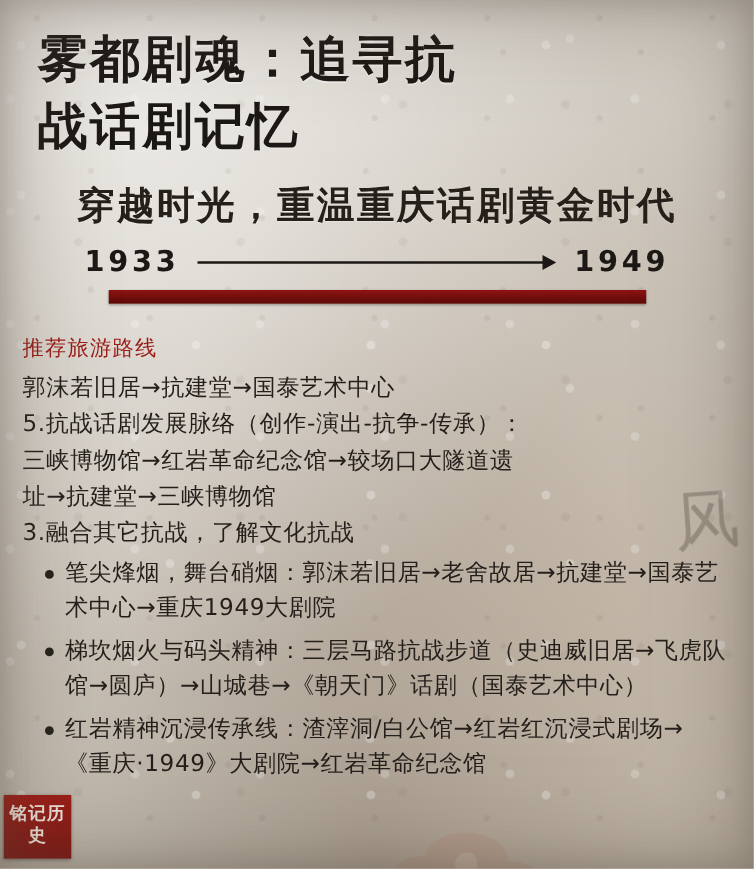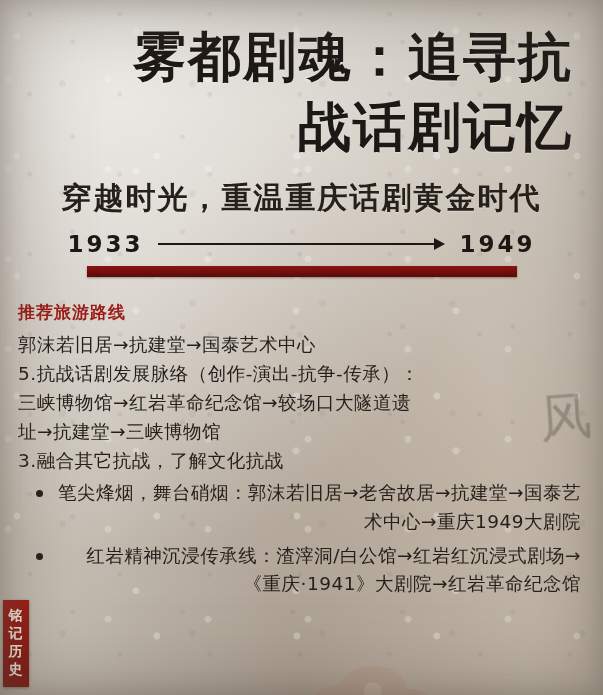--- a/index.html
+++ b/index.html
@@ -71,25 +71,25 @@
     width: 250px;
     height: 140px;
     pointer-events: none;
     opacity: 0.32;
   }
 
   
   .title {
     position: relative;
     padding: 22px 30px 0;
-    text-align: right;
+    text-align: left;
     color: #1c1815;
     font-family: "DejaVu Sans", sans-serif;
     font-weight: bold;
-    font-size: 53px;
+    font-size: 40px;
     line-height: 1.32;
     letter-spacing: 2px;
     text-shadow: 0 1px 0 rgba(255,255,255,0.35);
   }
   .subtitle {
     position: relative;
     margin-top: 16px;
     text-align: center;
     color: #26201b;
     font-family: "DejaVu Serif", serif;
@@ -146,34 +146,33 @@
   
   .content {
     position: relative;
     padding: 24px 22px 0 18px;
     color: #241f1b;
     font-family: "DejaVu Sans", sans-serif;
   }
   .section-heading {
     color: #9b1b16;
     font-size: 17px;
-    font-weight: bold;
+    font-weight: normal;
     letter-spacing: 1px;
     margin-bottom: 7px;
   }
   .route-item {
     font-size: 18.5px;
     line-height: 1.52;
     letter-spacing: 0.5px;
     margin-bottom: 1px;
   }
   .bullets {
     margin-top: 4px;
     padding-left: 14px;
-    text-align: right;
   }
   .bullet {
     position: relative;
     font-size: 18.5px;
     line-height: 1.52;
     letter-spacing: 0.5px;
     padding-left: 20px;
     margin-bottom: 6px;
   }
   .bullet::before {
@@ -185,21 +184,21 @@
     height: 7px;
     border-radius: 50%;
     background: #241f1b;
   }
 
   
   .seal {
     position: absolute;
     left: 3px;
     bottom: 8px;
-    width: 26px;
+    width: 54px;
     padding: 7px 0 8px;
     background: linear-gradient(180deg, #9e1b15 0%, #7d120e 100%);
     color: #f4ece2;
     font-family: "DejaVu Serif", serif;
     font-size: 14px;
     font-weight: bold;
     line-height: 1.28;
     text-align: center;
     letter-spacing: 1px;
     box-shadow: 0 1px 3px rgba(0,0,0,0.4);
@@ -252,20 +251,21 @@
     <div class="section-heading">推荐旅游路线</div>
 
     <div class="route-item">郭沫若旧居→抗建堂→国泰艺术中心</div>
     <div class="route-item">5.抗战话剧发展脉络（创作-演出-抗争-传承）：</div>
     <div class="route-item">三峡博物馆→红岩革命纪念馆→较场口大隧道遗</div>
     <div class="route-item">址→抗建堂→三峡博物馆</div>
     <div class="route-item">3.融合其它抗战，了解文化抗战</div>
 
     <div class="bullets">
       <div class="bullet">笔尖烽烟，舞台硝烟：郭沫若旧居→老舍故居→抗建堂→国泰艺术中心→重庆1949大剧院</div>
-      <div class="bullet">红岩精神沉浸传承线：渣滓洞/白公馆→红岩红沉浸式剧场→《重庆·1941》大剧院→红岩革命纪念馆</div>
+      <div class="bullet">梯坎烟火与码头精神：三层马路抗战步道（史迪威旧居→飞虎队馆→圆庐）→山城巷→《朝天门》话剧（国泰艺术中心）</div>
+      <div class="bullet">红岩精神沉浸传承线：渣滓洞/白公馆→红岩红沉浸式剧场→《重庆·1949》大剧院→红岩革命纪念馆</div>
     </div>
   </div>
 
   <div class="seal">铭记历史</div>
 
   <div class="vignette"></div>
 </div>
 
 </body></html>

